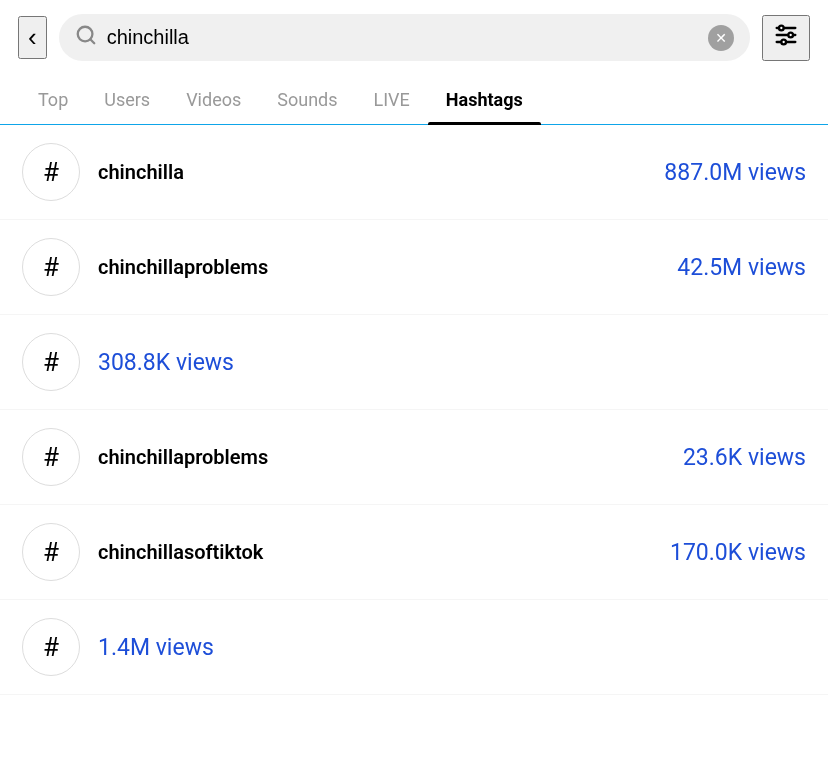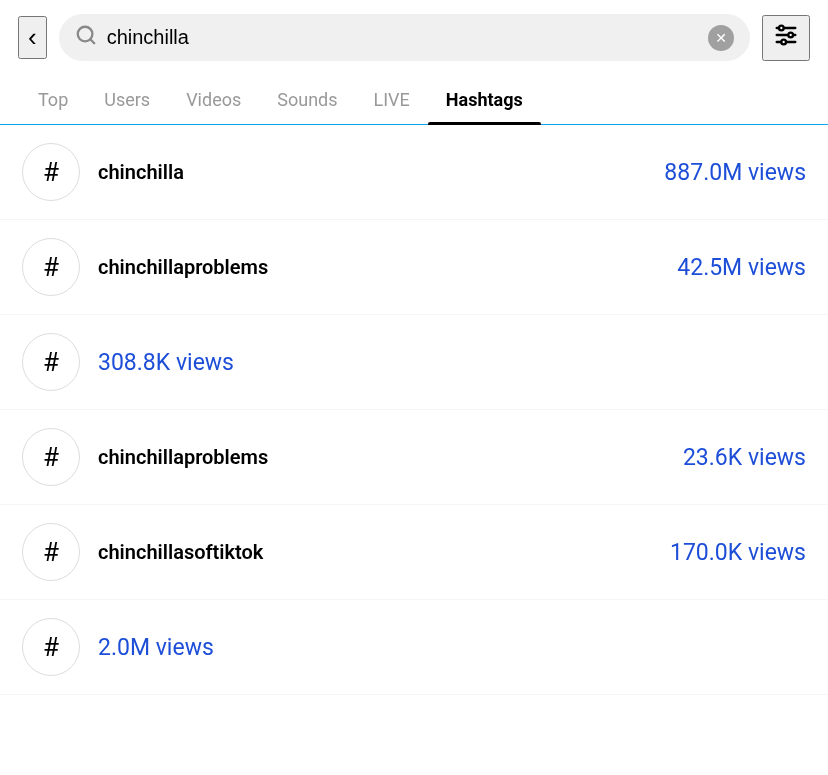--- a/index.html
+++ b/index.html
@@ -242,16 +242,16 @@
   <div class="result-item">
     <div class="hashtag-icon">#</div>
     <div class="result-info">
       <span class="result-name">chinchillasoftiktok</span>
     </div>
     <span class="result-views">170.0K views</span>
   </div>
 
   <div class="result-item">
     <div class="hashtag-icon">#</div>
-    <span class="result-views">2.0M views</span>
+    <span class="result-views">1.4M views</span>
   </div>
 
 </div>
 
 </body></html>

